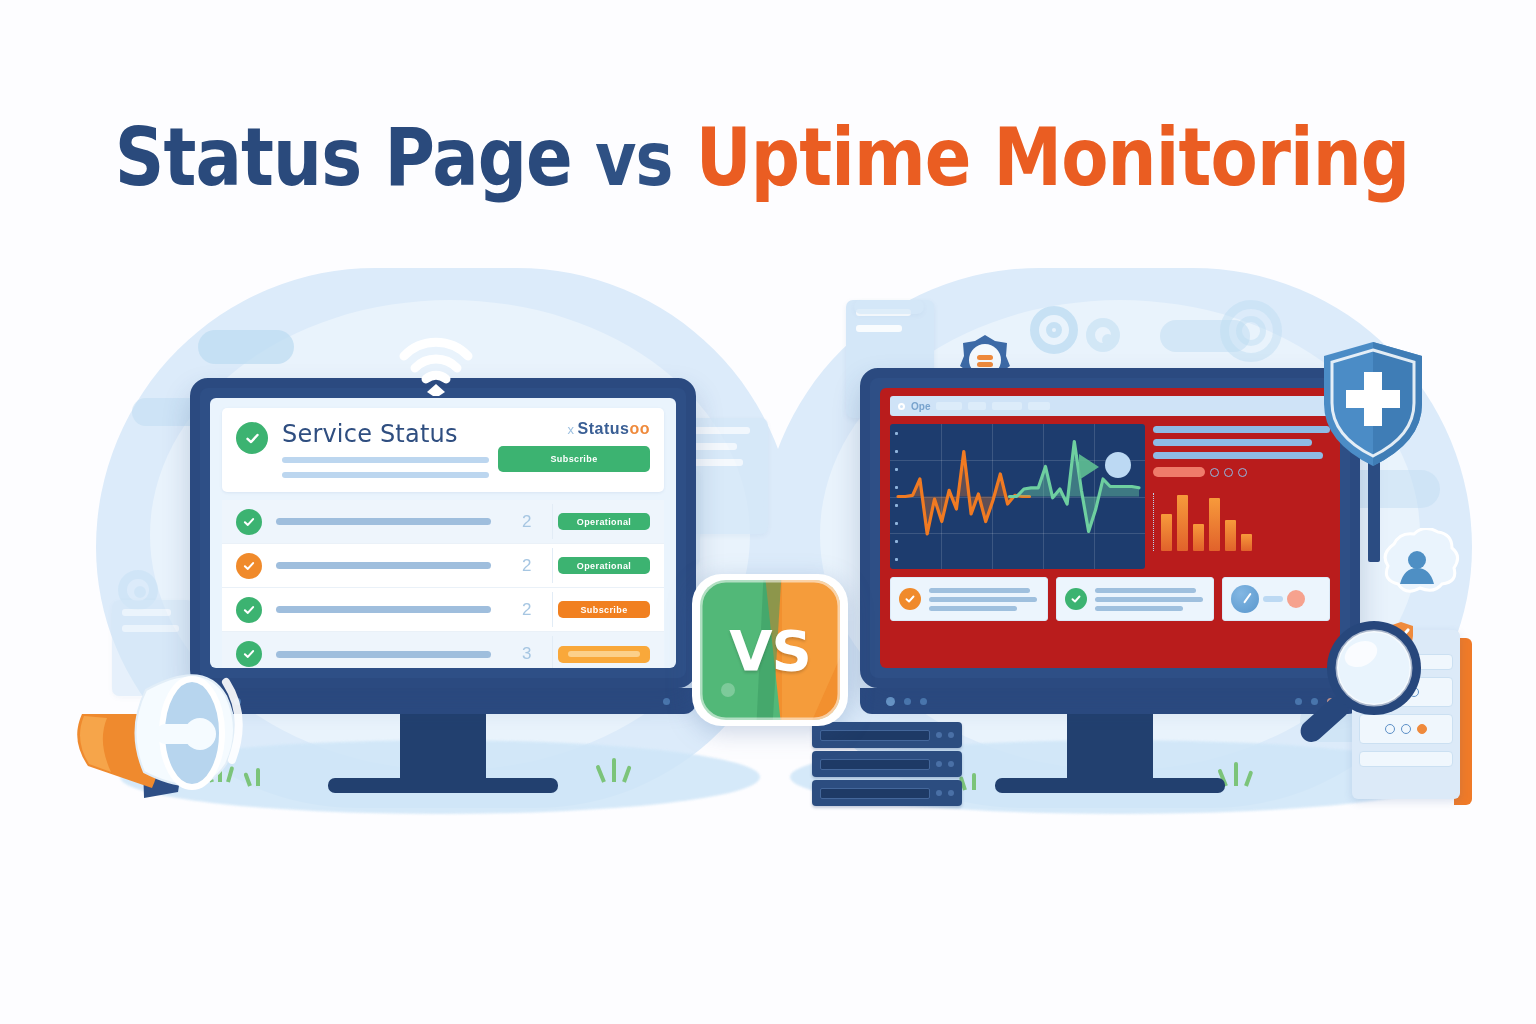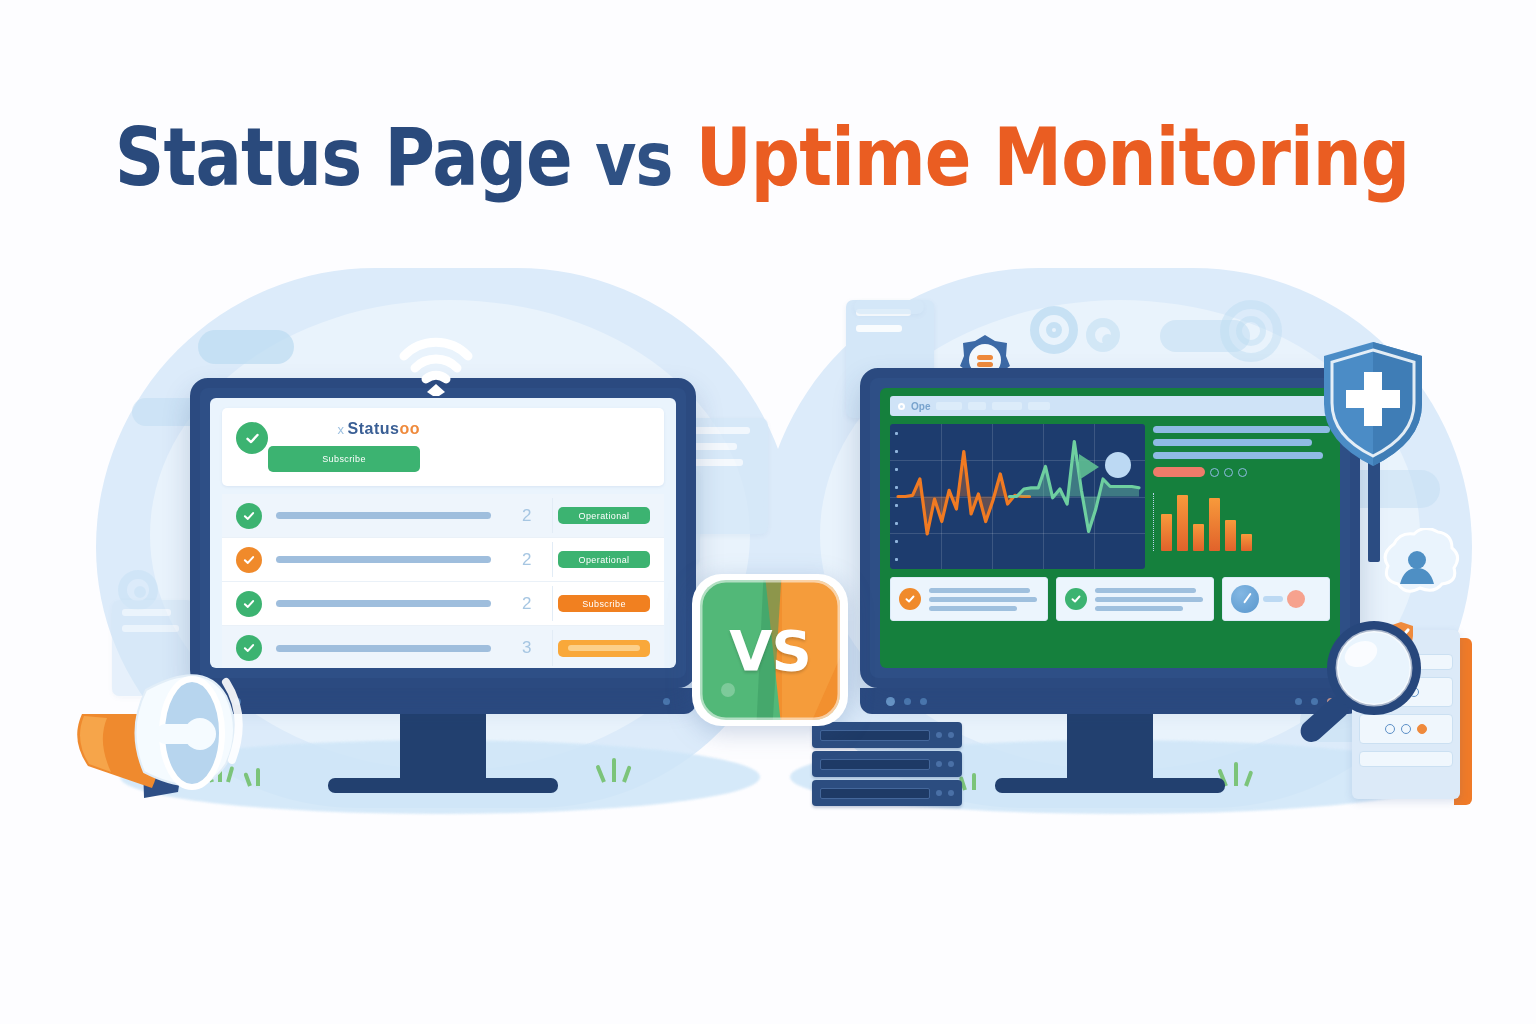--- a/index.html
+++ b/index.html
@@ -122,21 +122,21 @@
   .sp-bar { height:6px; background:#bcd6ef; border-radius:3px; margin-top:9px; }
   .sp-bar.w1 { width:96%; } .sp-bar.w2 { width:96%; }
   .sp-head-right { width:152px; text-align:right; }
   .sp-brand {
     color:#3a5f95; font-size:16px; font-weight:700; letter-spacing:.5px;
     white-space:nowrap;
   }
   .sp-brand .x { color:#9dc0e0; font-weight:400; font-size:13px; margin-right:3px;}
   .sp-brand .o { color:#ef8a3c; }
   .pill {
-    border-radius:5px; color:#fff; font-size:9px; font-weight:400;
+    border-radius:5px; color:#fff; font-size:9px; font-weight:700;
     display:flex; align-items:center; justify-content:center;
     letter-spacing:.4px; overflow:hidden;
   }
   .pill.green { background:#3cb371; }
   .pill.orange{ background:#f18020; }
   .pill.amber { background:#f9a83a; }
   .pill.amber .inner { background:#fcd08a; height:6px; width:78%; border-radius:3px;}
   .sp-cta { height:26px; margin-top:8px; }
 
   .sp-rows { margin:8px 12px 0 12px; }
@@ -383,20 +383,25 @@
   <div class="monitor" style="left:190px;top:378px;width:506px;">
     <div class="mon-frame" style="height:310px;">
       <div class="mon-screen">
 
         <div class="sp-head">
           <div class="check green" style="width:32px;height:32px;margin-top:2px;">
             <svg viewBox="0 0 24 24" width="17" height="17">
               <path d="M5 12.5 L10 17 L19 7" stroke="#fff" stroke-width="3.4" fill="none" stroke-linecap="round" stroke-linejoin="round"></path>
             </svg>
           </div>
+          <div class="sp-head-mid">
+            <div class="sp-title">Service Status</div>
+            <div class="sp-bar w1"></div>
+            <div class="sp-bar w2"></div>
+          </div>
           <div class="sp-head-right">
             <div class="sp-brand">
               <span class="x">x</span><span>Status</span><span class="o">oo</span>
             </div>
             <div class="pill green sp-cta">
               <span>Subscribe</span>
             </div>
           </div>
         </div>
 
@@ -469,21 +474,21 @@
       <div class="chin-dots">
           <i class="sm"></i>
         </div>
     </div>
     <div class="mon-neck"></div>
     <div class="mon-base"></div>
   </div>
 
   <div class="monitor" style="left:860px;top:368px;width:500px;">
     <div class="mon-frame" style="height:320px;">
-      <div class="mon-screen" style="background:#15803d;">
+      <div class="mon-screen" style="background:#b91c1c;">
 
         <div class="mm-topbar">
           <span class="dot"></span>
           <span class="txt">Ope</span>
           <span class="seg" style="width:26px;"></span>
           <span class="seg" style="width:18px;"></span>
           <span class="seg" style="width:30px;"></span>
           <span class="seg" style="width:22px;"></span>
         </div>
 

